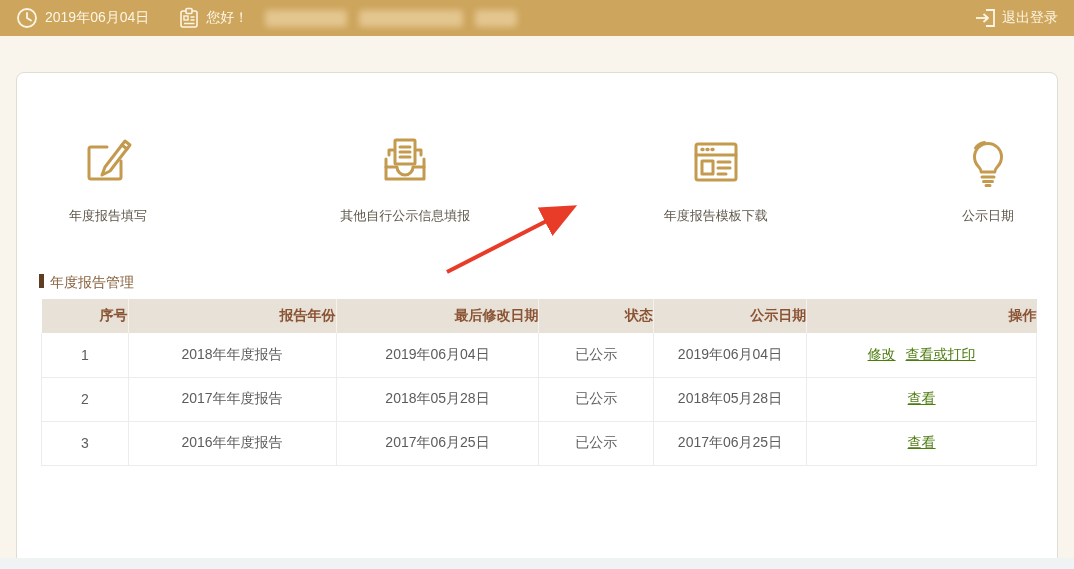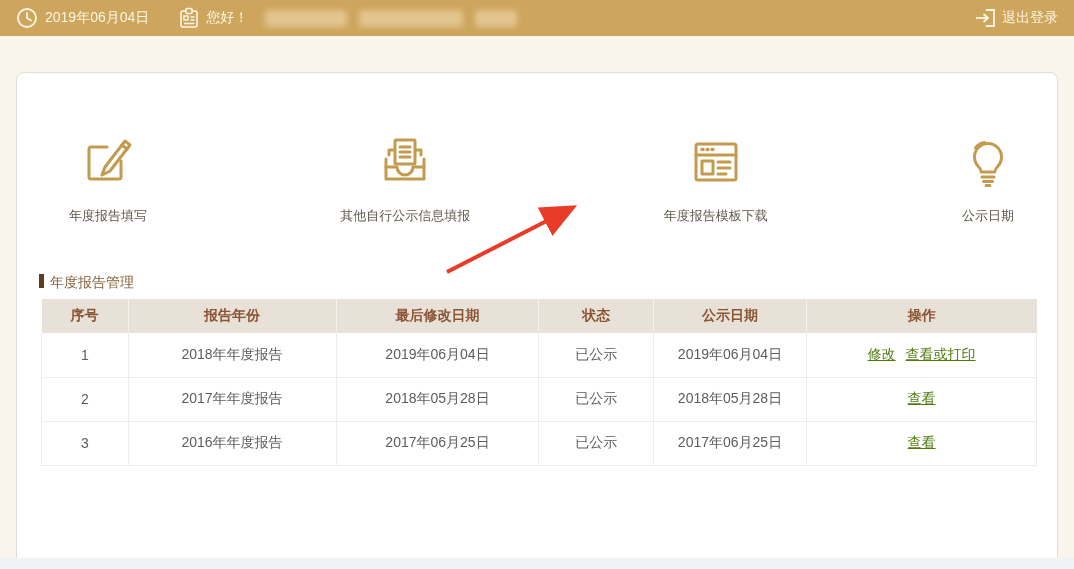--- a/index.html
+++ b/index.html
@@ -74,21 +74,21 @@
   
   .report-table {
     position:absolute; top:226px; left:24px; width:996px;
     border-collapse:collapse; table-layout:fixed;
   }
   .report-table col.c1{width:8.7%;} .report-table col.c2{width:20.9%;}
   .report-table col.c3{width:20.4%;} .report-table col.c4{width:11.5%;}
   .report-table col.c5{width:15.4%;} .report-table col.c6{width:23.1%;}
   .report-table th {
     background:#e8e1d7; color:#8a5434; font-weight:bold; font-size:14px;
-    height:34px; text-align:center;
+    height:34px; text-align:right;
     border-right:1px solid rgba(255,255,255,0.55);
   }
   .report-table th:last-child { border-right:none; }
   .report-table td {
     height:44px; text-align:center; font-size:14px; color:#5c5c5c;
     background:#fff;
     border-bottom:1px solid #ececec;
     border-right:1px solid #ececec;
   }
   .report-table td:first-child { border-left:1px solid #ececec; }

